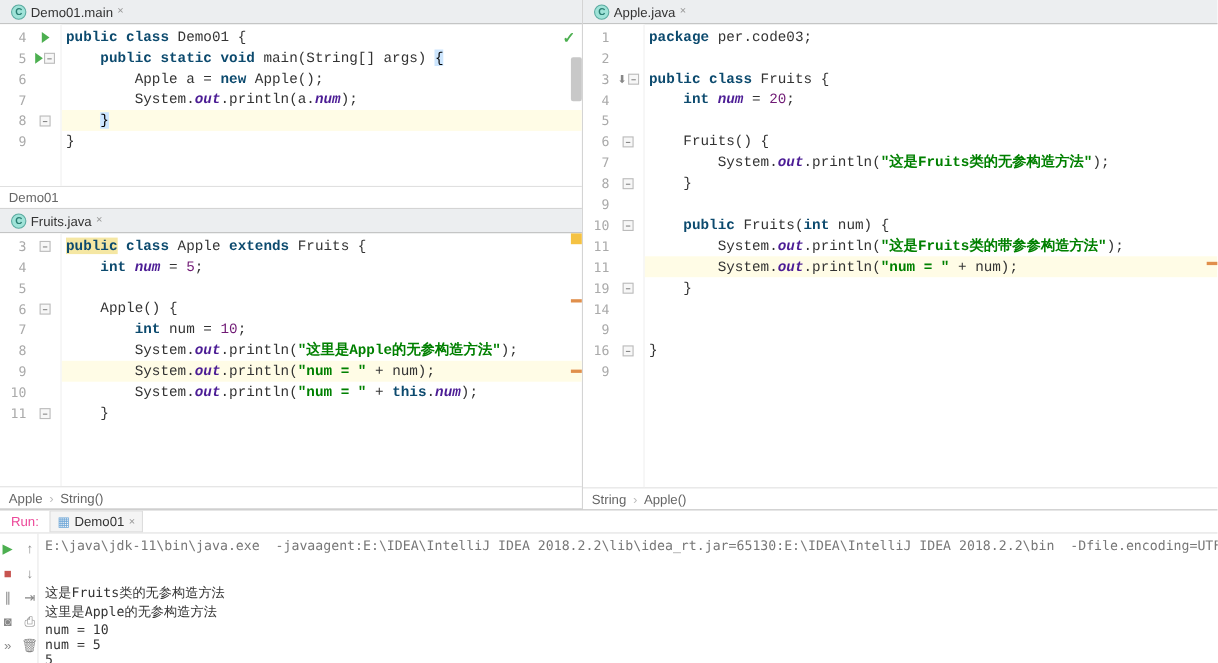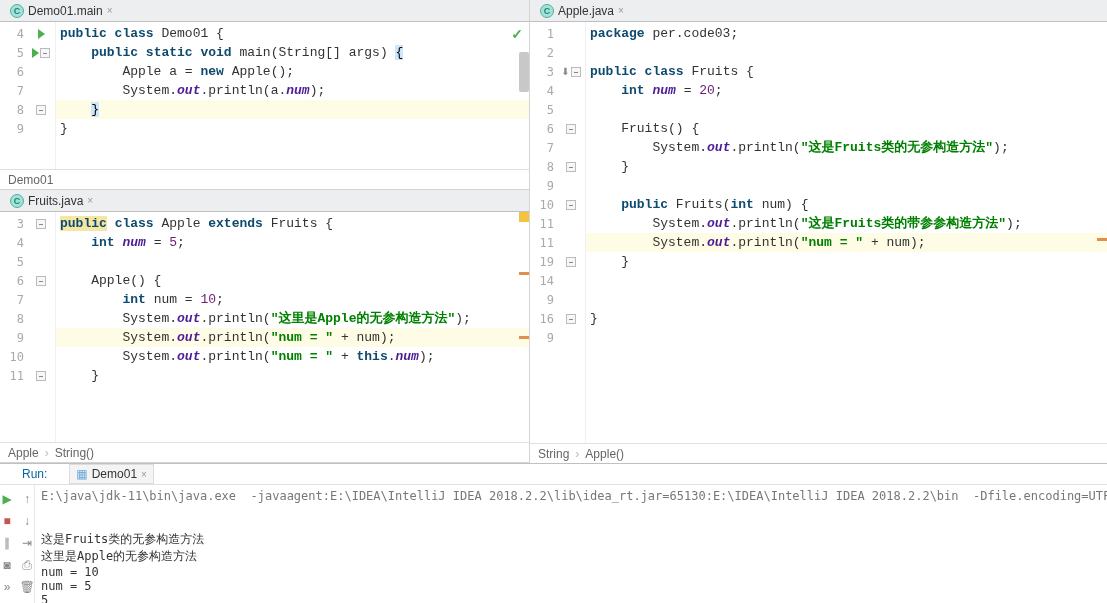--- a/index.html
+++ b/index.html
@@ -32,21 +32,21 @@
 .cur-br { background: #cde6fe; color: #000; }
 .check { position: absolute; right: 6px; top: 4px; color: #4caf50; font-size: 14px; font-weight: bold; }
 .warn-box { position: absolute; right: 0; top: 0; width: 10px; height: 10px; background: #f5c242; }
 .err-mark { position: absolute; right: 0; width: 10px; height: 3px; background: #e08f4c; }
 .scrollbar { position: absolute; right: 0; top: 0; width: 12px; bottom: 0; }
 .sb-thumb { position: absolute; right: 0; width: 10px; background: #c8c8c8; border-radius: 2px; }
 .breadcrumb { height: 20px; border-top: 1px solid #e0e0e0; display: flex; align-items: center; padding: 0 8px; font-size: 12px; color: #666; gap: 6px; }
 .bc-sep { color: #bbb; }
 .console-area { height: 140px; border-top: 1px solid #c0c0c0; display: flex; flex-direction: column; }
 .console-tabs { height: 24px; display: flex; align-items: center; border-bottom: 1px solid #e0e0e0; }
-.run-label { padding: 0 22px; color: #0369a1; }
+.run-label { padding: 0 10px; color: #ec4899; }
 .console-tab { display: flex; align-items: center; gap: 4px; padding: 2px 6px; background: #f4f4f4; border: 1px solid #ddd; font-size: 12px; }
 .console-body { flex: 1; display: flex; }
 .console-gutter { width: 52px; border-right: 1px solid #e8e8e8; display: flex; flex-direction: column; align-items: center; padding-top: 4px; gap: 2px; }
 .cg-row { display: flex; gap: 6px; height: 20px; align-items: center; }
 .cg-icon { width: 14px; height: 14px; display: inline-flex; align-items: center; justify-content: center; color: #888; font-size: 12px; }
 .tri-green { color: #4caf50; }
 .console-out { flex: 1; font-family: Consolas, monospace; font-size: 12px; padding: 4px 6px; white-space: pre; color: #333; position: relative; }
 .cmdline { color: #777; }
 </style>
 </head>

